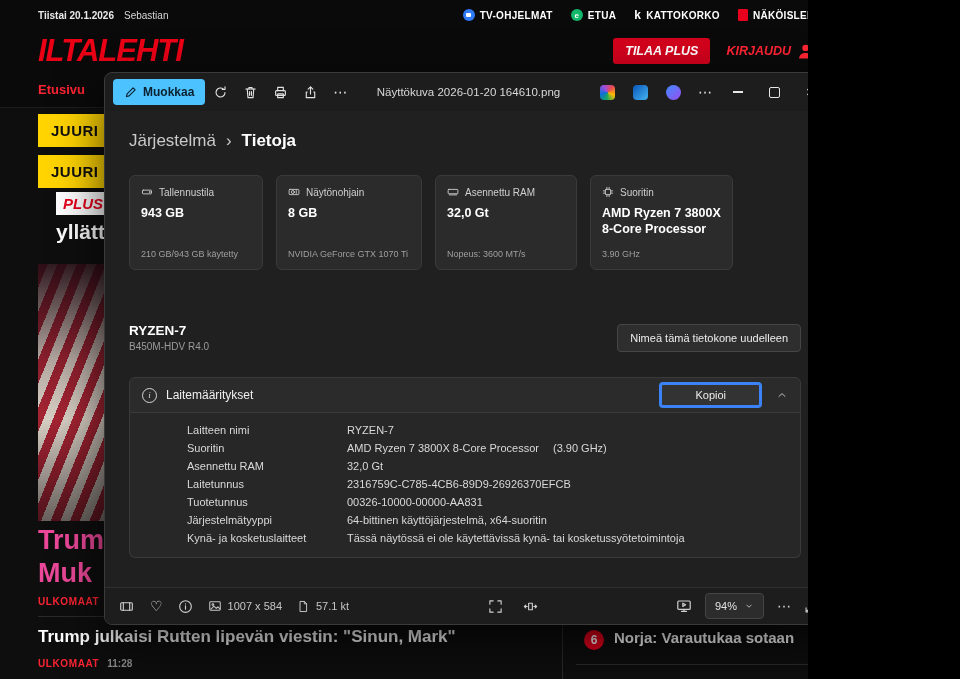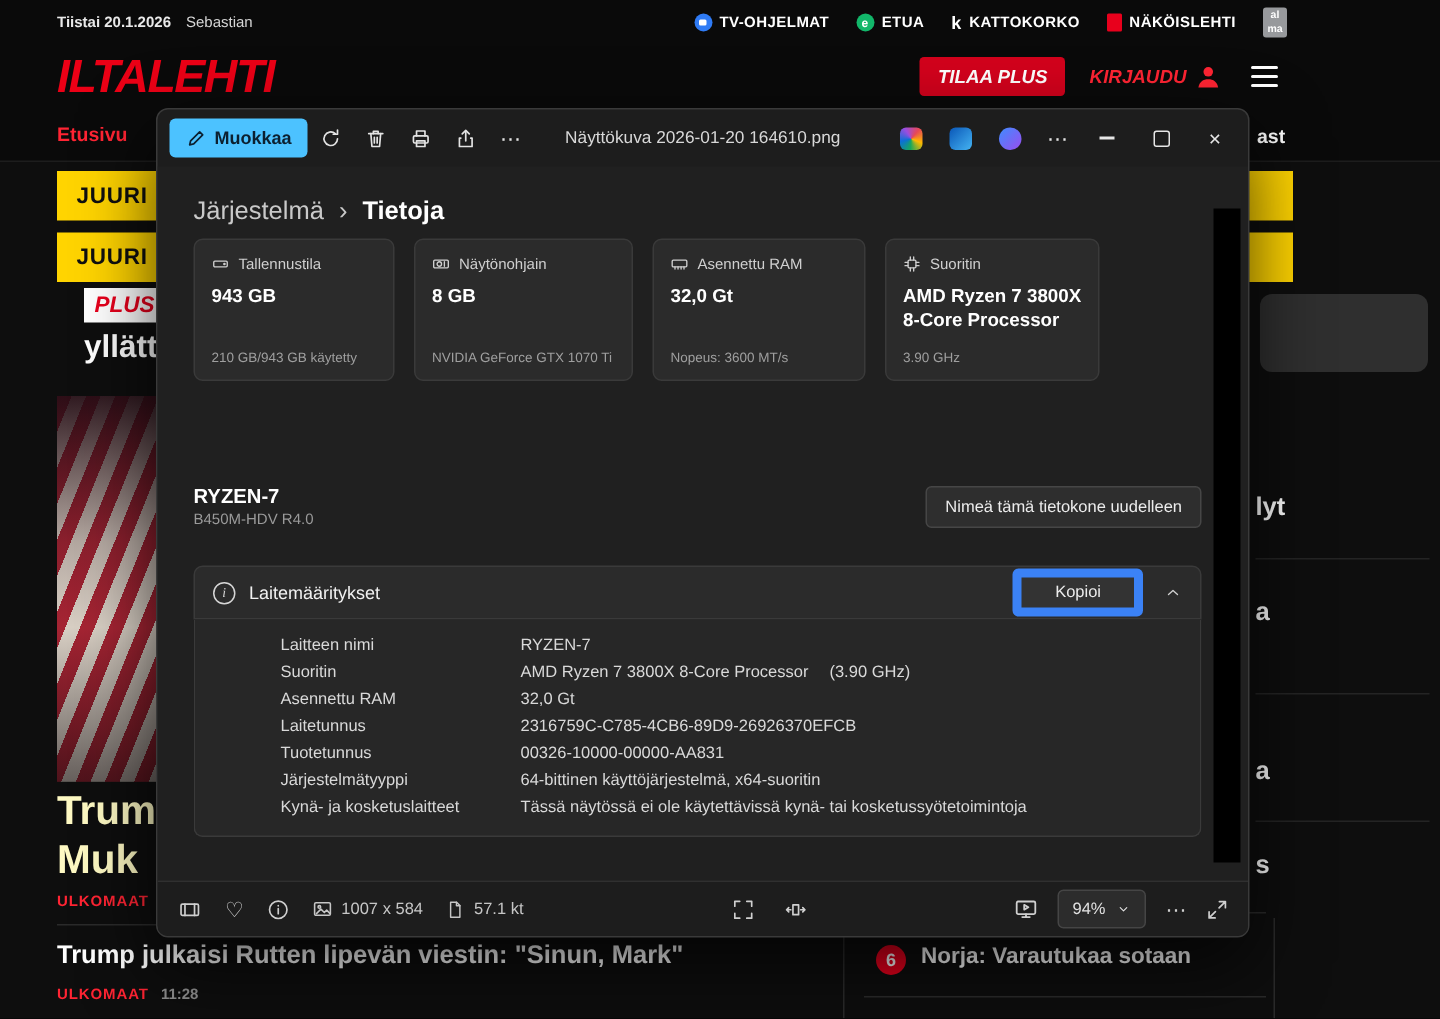--- a/index.html
+++ b/index.html
@@ -1,16 +1,16 @@
 <!DOCTYPE html>
 <html><head>
 <meta charset="utf-8">
 <style>
   html,body{margin:0;padding:0;background:#000;}
-  .stage{position:relative;width:960px;height:679px;overflow:hidden;background:#0a0a0a;font-family:"Liberation Sans",sans-serif;color:#fff;}
+  .stage{position:relative;width:808px;height:679px;overflow:hidden;background:#0a0a0a;font-family:"Liberation Sans",sans-serif;color:#fff;}
   svg.sicon{stroke:currentColor;fill:none;stroke-width:1.2;stroke-linecap:round;stroke-linejoin:round;display:block;}
 
   
   .topbar{position:absolute;left:0;top:0;width:960px;height:30px;display:flex;align-items:center;padding:0 102px 0 38px;box-sizing:border-box;color:#e9e9e9;font-size:10px;}
   .topbar .date{font-weight:700;}
   .topbar .user{margin-left:10px;color:#d6d6d6;}
   .toplinks{margin-left:auto;display:flex;align-items:center;gap:18px;}
   .toplink{display:flex;align-items:center;gap:5px;font-weight:700;letter-spacing:.3px;color:#fff;cursor:pointer;font-size:10px;}
   .ic-tv{width:12px;height:12px;border-radius:50%;background:#2f7bf5;display:inline-flex;align-items:center;justify-content:center;}
   .ic-tv::after{content:"";width:5px;height:4px;background:#fff;border-radius:1px;}
@@ -38,21 +38,21 @@
 
   
   .banner{position:absolute;left:38px;width:824px;height:33px;background:#ffd400;color:#101010;display:flex;align-items:center;padding-left:13px;box-sizing:border-box;font-size:15px;font-weight:800;letter-spacing:.5px;cursor:pointer;}
   .banner1{top:114px;}.banner2{top:155px;}
   .plusline{position:absolute;left:56px;top:192px;cursor:pointer;}
   .plusbadge{display:inline-block;background:#fff;color:#e8001c;font-size:15px;font-weight:800;font-style:italic;padding:3px 7px;}
   .plusfrag{margin-top:5px;font-size:21px;font-weight:800;color:#fff;}
   .article-img{position:absolute;left:38px;top:264px;width:66px;height:257px;cursor:pointer;background:
     linear-gradient(180deg, rgba(35,12,20,.92) 0%, rgba(35,12,20,.2) 38%, rgba(20,8,12,0) 60%, rgba(10,5,8,.55) 100%),
     repeating-linear-gradient(112deg, #a52433 0 9px, #d8cfc4 9px 18px);}
-  .h1a{position:absolute;left:38px;top:524px;font-size:27px;line-height:33px;font-weight:800;color:#fef9c3;cursor:pointer;}
+  .h1a{position:absolute;left:38px;top:524px;font-size:27px;line-height:33px;font-weight:800;color:#ec4899;cursor:pointer;}
   .cat{font-size:10px;font-weight:800;color:#ff2433;letter-spacing:.6px;}
   .cat1{position:absolute;left:38px;top:596px;}
   .div1{position:absolute;left:38px;top:616px;width:512px;height:1px;background:#2a2a2a;}
   .h2a{position:absolute;left:38px;top:627px;width:470px;font-size:17px;font-weight:800;color:#fff;cursor:pointer;}
   .meta2{position:absolute;left:38px;top:658px;display:flex;gap:8px;align-items:center;}
   .time{color:#8f8f8f;font-size:10px;font-weight:700;}
 
   
   .rr-card{position:absolute;left:840px;top:196px;width:112px;height:52px;background:#2f2f2f;border-radius:8px;cursor:pointer;}
   .frag{position:absolute;left:837px;font-size:17px;font-weight:800;color:#fff;cursor:pointer;}
@@ -79,34 +79,34 @@
   .appic.designer{background:#e74856;background:conic-gradient(from 40deg,#e74856,#ffb900,#17a85c,#0b6fd7,#9b4de0,#e74856);}
   .appic.blue{background:linear-gradient(135deg,#0a57b8,#44b3f2);}
   .appic.purple{border-radius:50%;background:linear-gradient(135deg,#3f8cff,#9a4df0);}
   .winbtn{width:36px;height:30px;display:flex;align-items:center;justify-content:center;color:#e6e6e6;cursor:pointer;font-size:14px;}
   .winbtn .bar{width:10px;height:1.4px;background:#e6e6e6;}
   .winbtn .box{width:9px;height:9px;border:1.3px solid #e6e6e6;border-radius:2px;}
 
   .photo{position:absolute;left:0;top:38px;right:0;bottom:37px;background:#202020;overflow:hidden;cursor:grab;}
   .crumbs{position:absolute;left:24px;top:20px;font-size:17px;color:#c9c9c9;display:flex;align-items:center;gap:10px;}
   .crumbs .cur{color:#fff;font-weight:600;}
-  .cards{position:absolute;left:24px;top:48px;display:flex;gap:13px;}
+  .cards{position:absolute;left:24px;top:64px;display:flex;gap:13px;}
   .card{height:95px;background:#2b2b2b;border:1px solid #3a3a3a;border-radius:6px;padding:10px 11px;box-sizing:border-box;display:flex;flex-direction:column;overflow:hidden;}
   .card.c1{width:134px;}.card.c2{width:146px;}.card.c3{width:142px;}.card.c4{width:143px;}
   .card-top{display:flex;align-items:center;gap:6px;font-size:10px;color:#cfcfcf;white-space:nowrap;}
   .card-val{margin-top:7px;font-size:12.5px;font-weight:700;color:#fff;line-height:1.3;}
   .card-sub{margin-top:auto;font-size:9px;color:#9f9f9f;white-space:nowrap;}
   .devrow{position:absolute;left:24px;top:212px;width:672px;display:flex;align-items:center;}
   .dev-name{font-size:13.5px;font-weight:600;color:#fff;}
   .dev-model{font-size:10px;color:#9a9a9a;margin-top:3px;}
   .btn-rename{margin-left:auto;background:#2e2e2e;border:1px solid #464646;border-radius:4px;color:#ececec;font-size:11px;padding:7px 12px;cursor:pointer;}
   .expander{position:absolute;left:24px;top:266px;width:672px;height:36px;background:#2b2b2b;border:1px solid #3a3a3a;border-radius:6px 6px 0 0;display:flex;align-items:center;padding:0 12px;box-sizing:border-box;}
   .info-ic{width:13px;height:13px;border:1px solid #d6d6d6;border-radius:50%;color:#d6d6d6;font-size:9px;display:flex;align-items:center;justify-content:center;font-family:"Liberation Serif",serif;font-style:italic;flex:none;}
   .exp-label{margin-left:9px;font-size:12px;color:#f0f0f0;}
-  .btn-copy{margin-left:auto;background:#333;border:6px solid #3b82f6;border-radius:4px;color:#ececec;font-size:11px;padding:4px 22px;cursor:pointer;}
+  .btn-copy{margin-left:auto;background:#333;border:3px solid #3b82f6;border-radius:4px;color:#ececec;font-size:11px;padding:4px 33px;cursor:pointer;}
   .chev{margin-left:14px;color:#cfcfcf;display:flex;}
   .specs{position:absolute;left:24px;top:302px;width:672px;background:#272727;border:1px solid #3a3a3a;border-top:none;border-radius:0 0 6px 6px;padding:8px 0 10px 37px;box-sizing:border-box;}
   .srow{display:flex;font-size:11px;color:#d9d9d9;line-height:18px;}
   .srow .sl{width:160px;flex:none;padding-left:20px;}
   .srow .sx{margin-left:14px;color:#d9d9d9;}
   .blackbar{position:absolute;left:704px;top:28px;width:18px;height:436px;background:#000;}
 
   .statusbar{position:absolute;left:0;bottom:0;width:100%;height:37px;border-top:1px solid #303030;display:flex;align-items:center;padding:0 13px;box-sizing:border-box;color:#c6c6c6;background:#1d1d1d;}
   .sb-left,.sb-center,.sb-right{display:flex;align-items:center;}
   .sb-left{gap:15px;}

